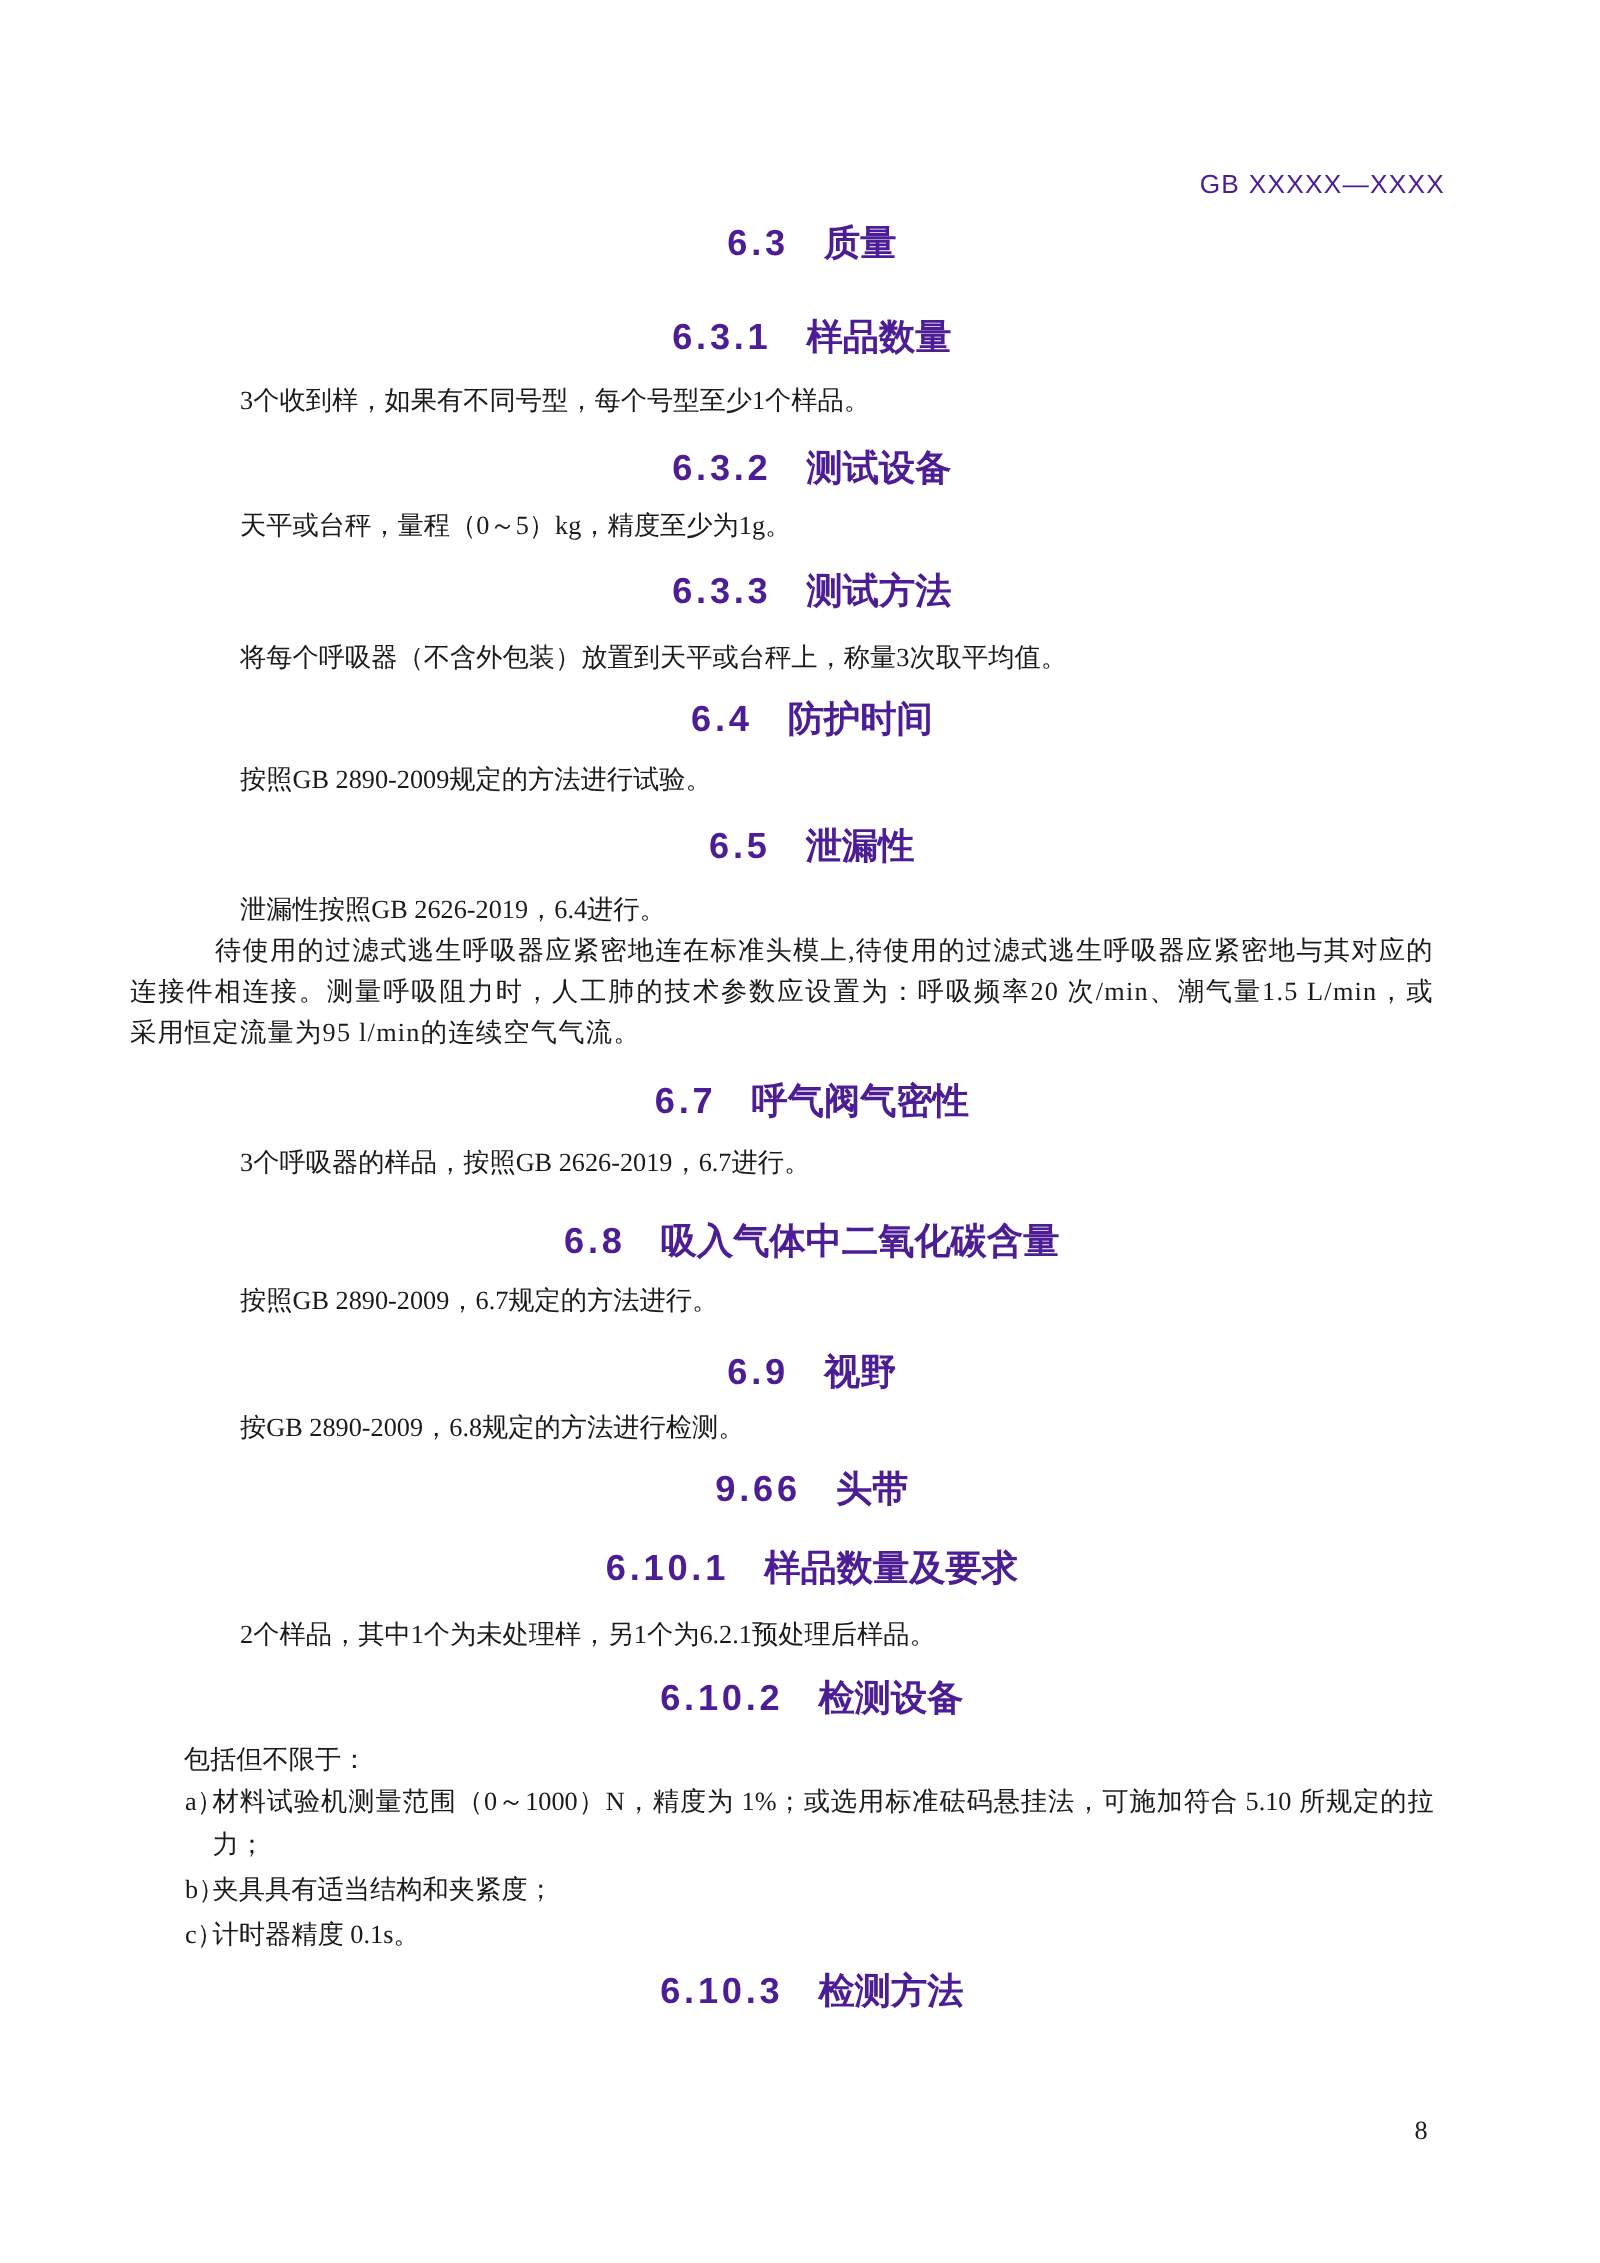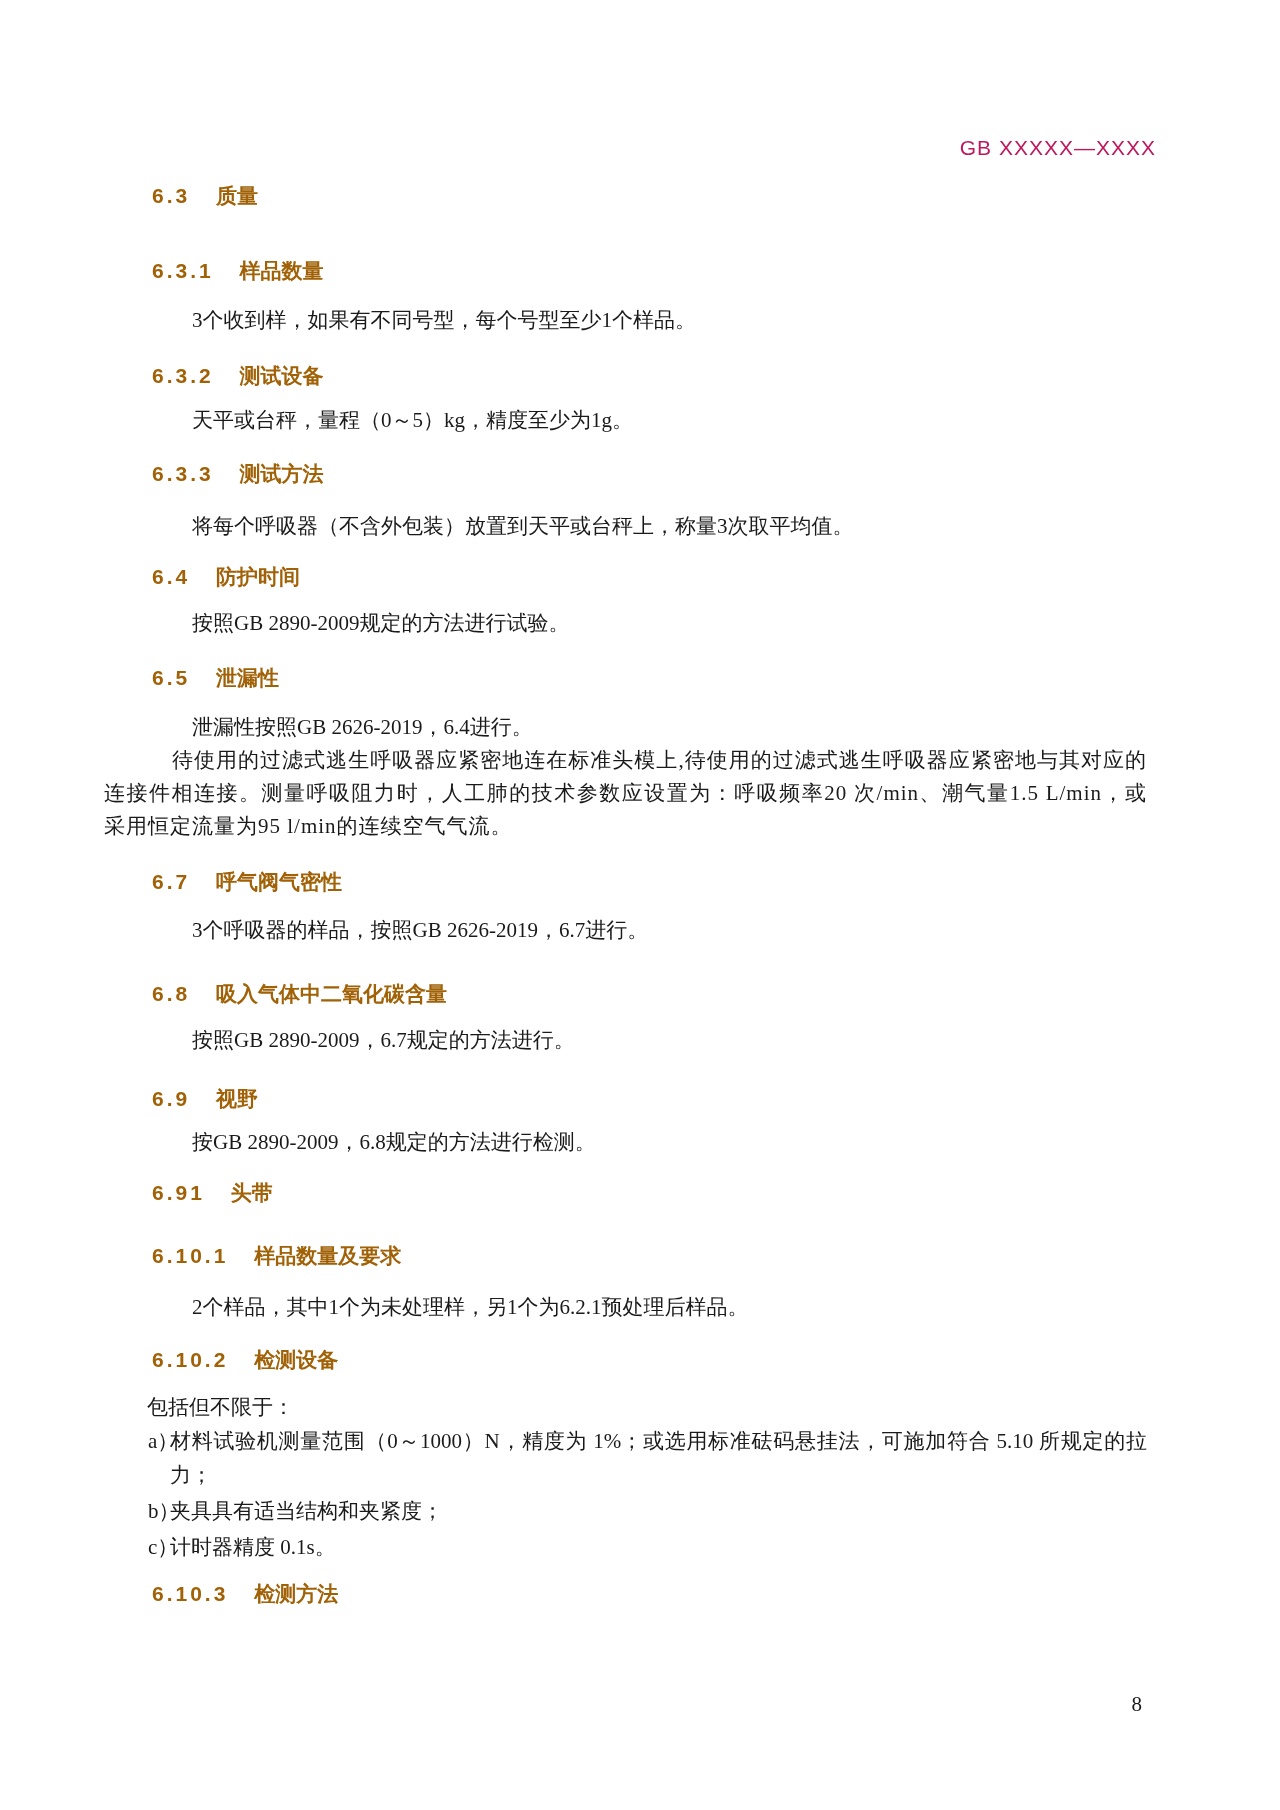--- a/index.html
+++ b/index.html
@@ -7,32 +7,33 @@
     position:relative;
     width:1280px;height:1810px;
     background:#ffffff;
     color:#1a1a1a;
     font-family:"Liberation Serif","DejaVu Serif",serif;
     overflow:hidden;
   }
   .doc-header{
     position:absolute;top:136px;right:124px;
     font-family:"Liberation Sans","DejaVu Sans",sans-serif;
-    font-size:21px;letter-spacing:1px;color:#be185d;
+    font-size:21px;letter-spacing:1px;color:#4c1d95;
     white-space:nowrap;
   }
   .content{
     position:absolute;left:104px;top:179px;width:1043px;
     font-size:21px;line-height:33px;
   }
   .hd{
     margin:0 0 0 48px;
     font-family:"Liberation Sans","DejaVu Sans",sans-serif;
-    font-weight:bold;font-size:21px;line-height:33px;color:#a16207;
+    font-weight:bold;font-size:29px;line-height:33px;color:#4c1d95;
     white-space:nowrap;
+    text-align:center;
   }
   .hd .num{letter-spacing:3px;margin-right:20px;}
   .para{margin:0;text-indent:88px;}
   .p66{margin:0;text-indent:68px;}
   .just{text-align:justify;letter-spacing:1px;}
   .intro{margin:0 0 0 43px;text-indent:0;}
   .dlist{list-style:none;margin:0;padding:0;}
   .dlist li{position:relative;padding-left:66px;line-height:34px;text-align:justify;}
   .dlist li + li{margin-top:2px;}
   .dlist .marker{position:absolute;left:44px;top:0;}
@@ -104,21 +105,21 @@
     </h2>
     <p class="para mt14">按照GB 2890-2009，6.7规定的方法进行。</p>
 
     <h2 class="hd mt25">
       <span class="num">6.9</span>
       <span class="ttl">视野</span>
     </h2>
     <p class="para mt11">按GB 2890-2009，6.8规定的方法进行检测。</p>
 
     <h2 class="hd mt17">
-      <span class="num">6.91</span>
+      <span class="num">9.66</span>
       <span class="ttl">头带</span>
     </h2>
 
     <h2 class="hd mt18">
       <span class="num">6.10.1</span>
       <span class="ttl">样品数量及要求</span>
     </h2>
     <p class="para mt19">2个样品，其中1个为未处理样，另1个为6.2.1预处理后样品。</p>
 
     <h2 class="hd mt19">

